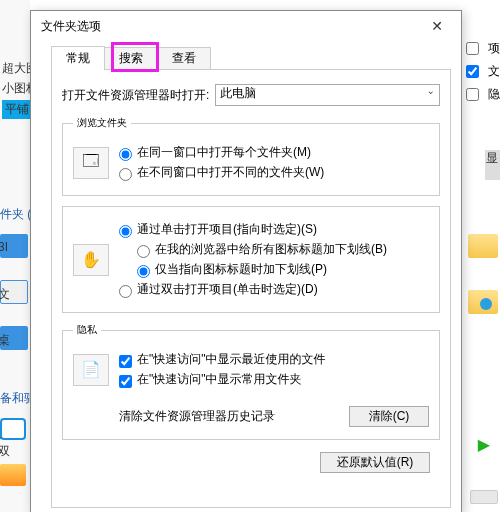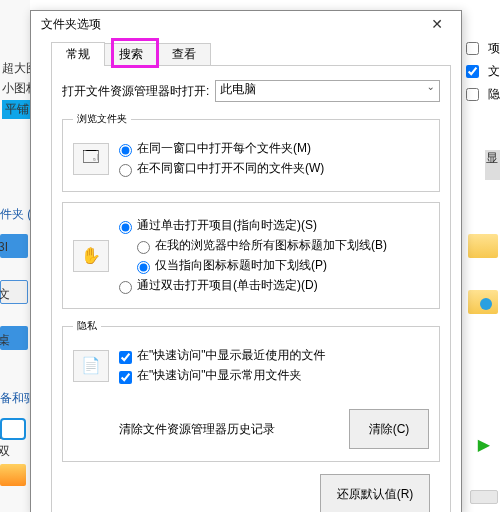--- a/index.html
+++ b/index.html
@@ -24,21 +24,21 @@
   .select { flex: 1; height: 22px; border: 1px solid #aaa; padding: 0 4px; display: flex; align-items: flex-start; justify-content: space-between; background: #fff; }
   .select .chev { font-size: 10px; color: #555; }
   fieldset { border: 1px solid #ccc; margin: 10px 0 8px; padding: 8px 10px 8px 10px; }
   legend { font-size: 10px; padding: 0 4px; }
   .opt-row { display: flex; align-items: center; margin: 3px 0; }
   .opt-icon { width: 36px; height: 32px; margin-right: 10px; display: flex; align-items: center; justify-content: center; border: 1px solid #ccc; background: #f6f6f6; font-size: 16px; }
   .opts { flex: 1; }
   .radio-row, .check-row { display: flex; align-items: flex-end; margin: 3px 0; font-size: 12px; }
   .radio-row.indent { margin-left: 18px; }
   input[type=radio], input[type=checkbox] { margin: 0 5px 0 0; }
-  .btn { min-width: 80px; height: 40px; border: 1px solid #aaa; background: #efefef; display: inline-flex; align-items: center; justify-content: center; font-size: 12px; padding: 0 10px; }
+  .btn { min-width: 80px; height: 21px; border: 1px solid #aaa; background: #efefef; display: inline-flex; align-items: center; justify-content: center; font-size: 12px; padding: 0 10px; }
   .btn-row { display: flex; justify-content: flex-end; gap: 6px; padding: 4px 10px 0 0; }
   .right-strip { position: absolute; right: 0; top: 40px; width: 34px; display: flex; flex-direction: column; gap: 6px; }
   .chk-item { display: flex; align-items: center; gap: 4px; font-size: 12px; white-space: nowrap; }
 </style>
 </head>
 <body>
 
 <div class="bg">
   <div class="bg-left"></div>
   <div class="bg-text" style="left:2px; top:60px;">超大图</div>
@@ -153,21 +153,21 @@
           <label class="check-row">
             <input type="checkbox" checked="" style="">
             <span>在"快速访问"中显示最近使用的文件</span>
           </label>
           <label class="check-row">
             <input type="checkbox" checked="" style="">
             <span>在"快速访问"中显示常用文件夹</span>
           </label>
         </div>
       </div>
-      <div class="row" style="margin-top:22px; padding-left:46px;">
+      <div class="row" style="margin-top:15px; padding-left:46px;">
         <span style="flex:1;">清除文件资源管理器历史记录</span>
         <div class="btn">清除(C)</div>
       </div>
     </fieldset>
 
     <div class="btn-row">
       <div class="btn" style="min-width:110px;">还原默认值(R)</div>
     </div>
   </div>
 </div>

